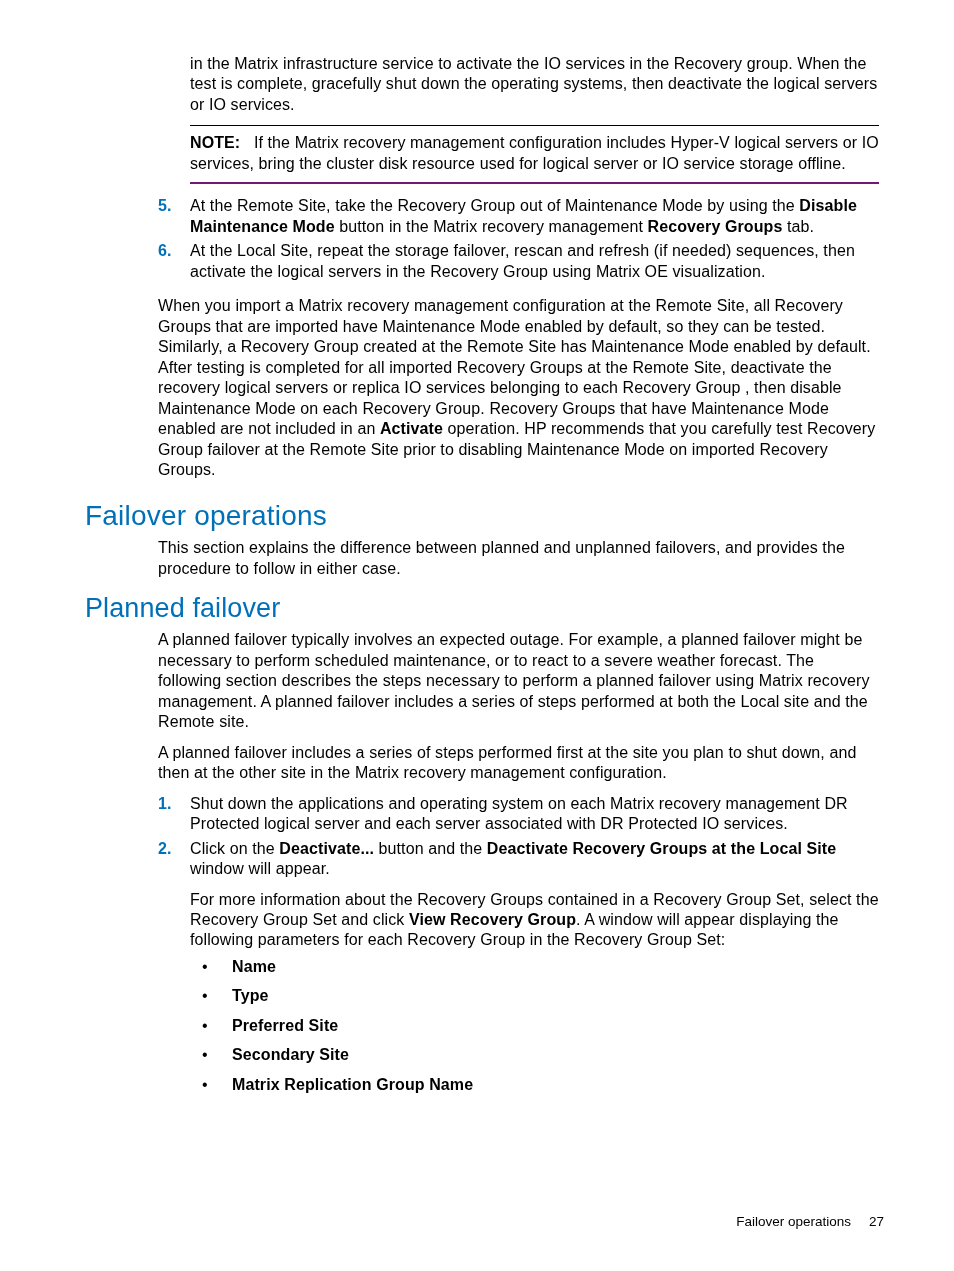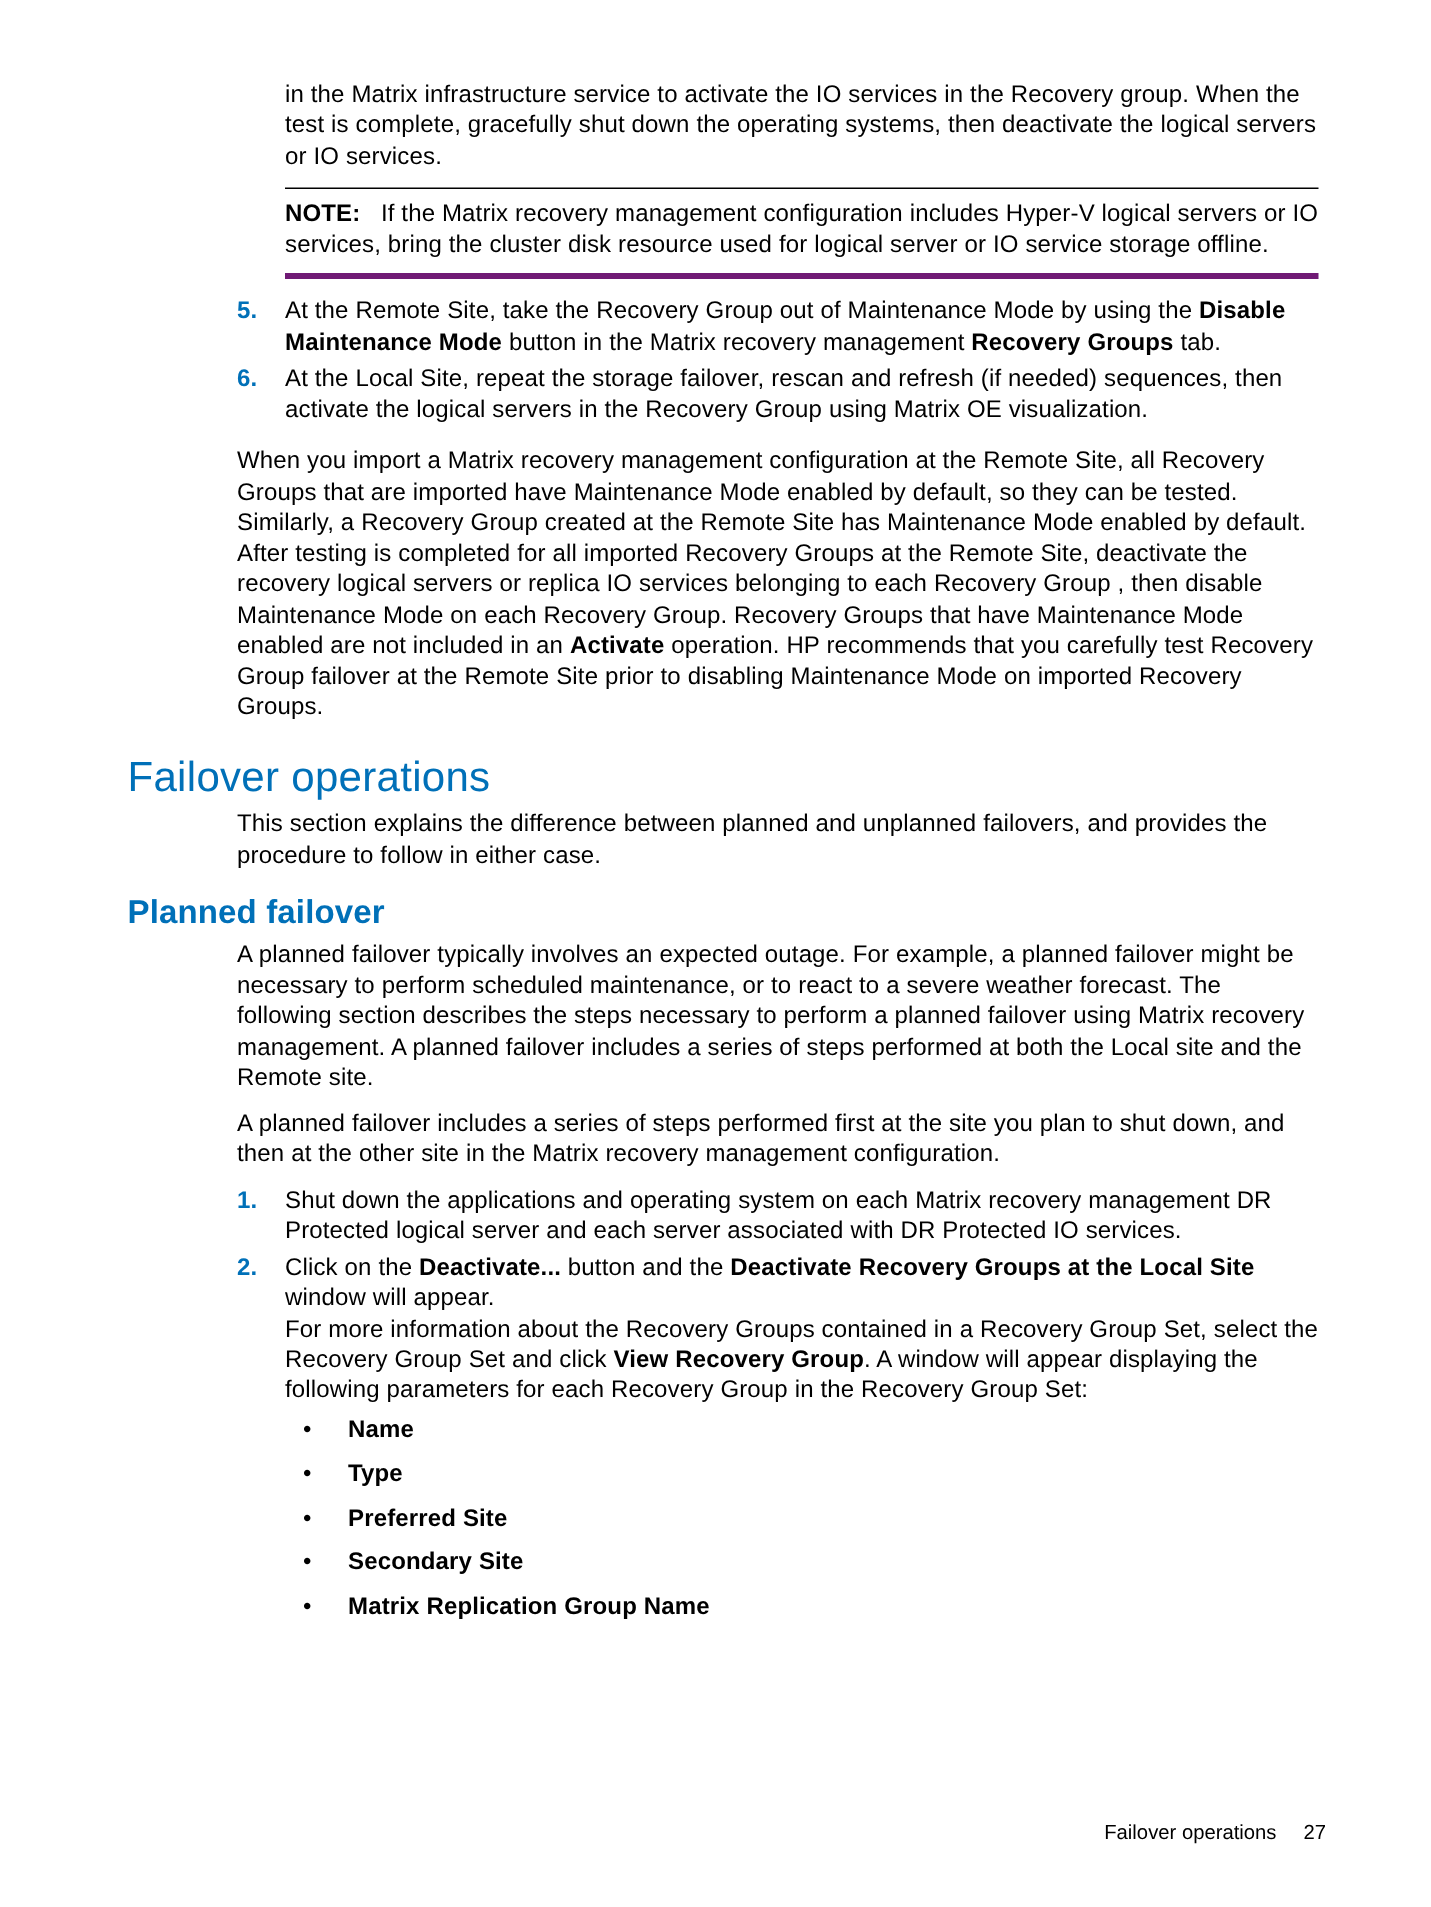--- a/index.html
+++ b/index.html
@@ -26,21 +26,21 @@
   }
   .indent-1 {
     margin-left: 105px;
   }
   .indent-2 {
     margin-left: 73px;
   }
   .note-block {
     margin-left: 105px;
     border-top: 1px solid #000000;
-    border-bottom: 4px solid #701a75;
+    border-bottom: 2px solid #701a75;
     padding: 7px 0 8px 0;
     margin-top: 10px;
     margin-bottom: 12px;
   }
   .note-label {
     font-weight: bold;
   }
   ol.num-list {
     list-style: none;
     margin: 0;
@@ -63,22 +63,22 @@
     margin-bottom: 10px;
   }
   h1.section-heading {
     font-size: 28px;
     font-weight: normal;
     color: #0070b8;
     margin: 20px 0 6px 0;
     letter-spacing: 0.2px;
   }
   h2.sub-heading {
-    font-size: 22px;
-    font-weight: bold;
+    font-size: 27px;
+    font-weight: normal;
     color: #0070b8;
     margin: 14px 0 6px 0;
     letter-spacing: 0.1px;
   }
   ul.bullet-list {
     list-style: none;
     margin: 6px 0 0 0;
     padding: 0;
   }
   ul.bullet-list > li {
@@ -142,21 +142,21 @@
 
 
   <ol class="num-list body-text">
     <li>
       <span class="num">1.</span>
       <span>Shut down the applications and operating system on each Matrix recovery management DR Protected logical server and each server associated with DR Protected IO services.</span>
     </li>
     <li>
       <span class="num">2.</span>
       <span>Click on the </span><b>Deactivate...</b><span> button and the </span><b>Deactivate Recovery Groups at the Local Site</b><span> window will appear.</span>
-      <div style="">
+      <div style="margin-top:10px;">
         <span>For more information about the Recovery Groups contained in a Recovery Group Set, select the Recovery Group Set and click </span><b>View Recovery Group</b><span>. A window will appear displaying the following parameters for each Recovery Group in the Recovery Group Set:</span>
       </div>
     </li>
   </ol>
 
   <ul class="bullet-list body-text">
     <li>Name</li>
     <li>Type</li>
     <li>Preferred Site</li>
     <li>Secondary Site</li>

